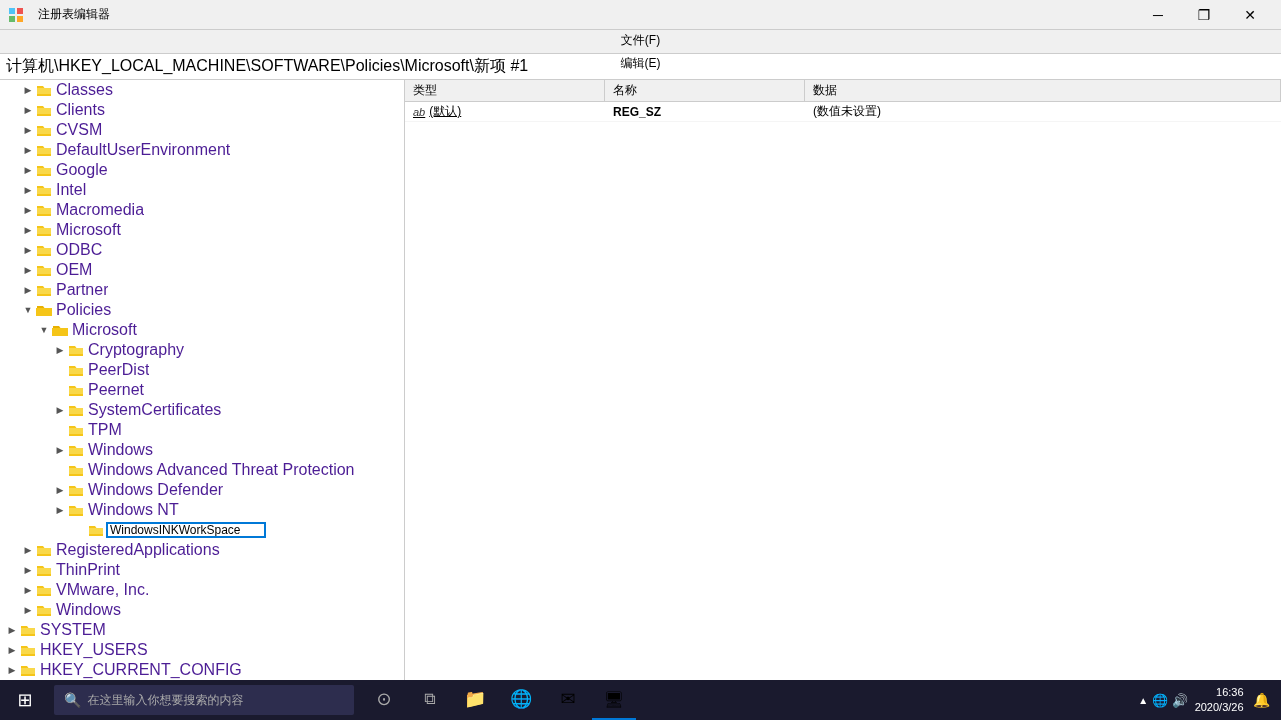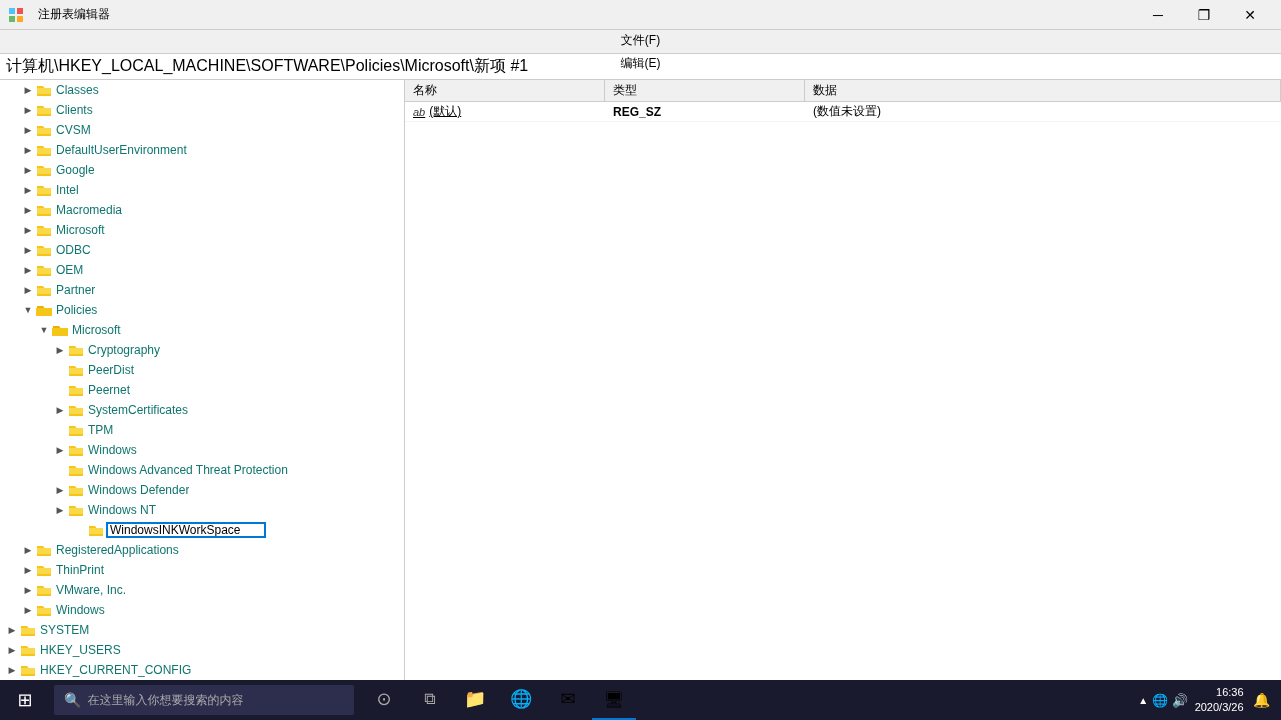--- a/index.html
+++ b/index.html
@@ -96,21 +96,21 @@
     }
     .expand-btn.empty { visibility: hidden; }
 
     .folder-icon {
       width: 16px; height: 14px; flex-shrink: 0; margin-right: 2px;
       position: relative;
       display: inline-flex; align-items: center;
     }
     .folder-icon svg { width: 16px; height: 14px; }
 
-    .tree-label { font-size: 12px; padding-left: 2px; color: #0f766e; overflow: hidden; text-overflow: ellipsis; }
+    .tree-label { font-size: 16px; padding-left: 2px; color: #4c1d95; overflow: hidden; text-overflow: ellipsis; }
 
     
     .indent-0 { padding-left: 4px; }
     .indent-1 { padding-left: 20px; }
     .indent-2 { padding-left: 36px; }
     .indent-3 { padding-left: 52px; }
 
     
     .right-panel {
       flex: 1;
@@ -588,22 +588,22 @@
             </svg>
           </span>
         <span class="tree-label">HKEY_CURRENT_CONFIG</span>
       </div>
 
     </div>
   </div>
 
   <div class="right-panel">
     <div class="right-header">
+      <div class="right-col col-type">类型</div>
       <div class="right-col col-name">名称</div>
-      <div class="right-col col-type">类型</div>
       <div class="right-col col-data">数据</div>
     </div>
 
     <div class="right-row">
       <div class="right-cell" style="width:200px;text-decoration:underline;">
         <span style="color:#333;font-size:11px;margin-right:4px;font-style:italic;">ab</span>
         <span>(默认)</span>
       </div>
       <div class="right-cell" style="width:200px;font-weight:bold;">REG_SZ</div>
       <div class="right-cell" style="flex:1;">(数值未设置)</div>

